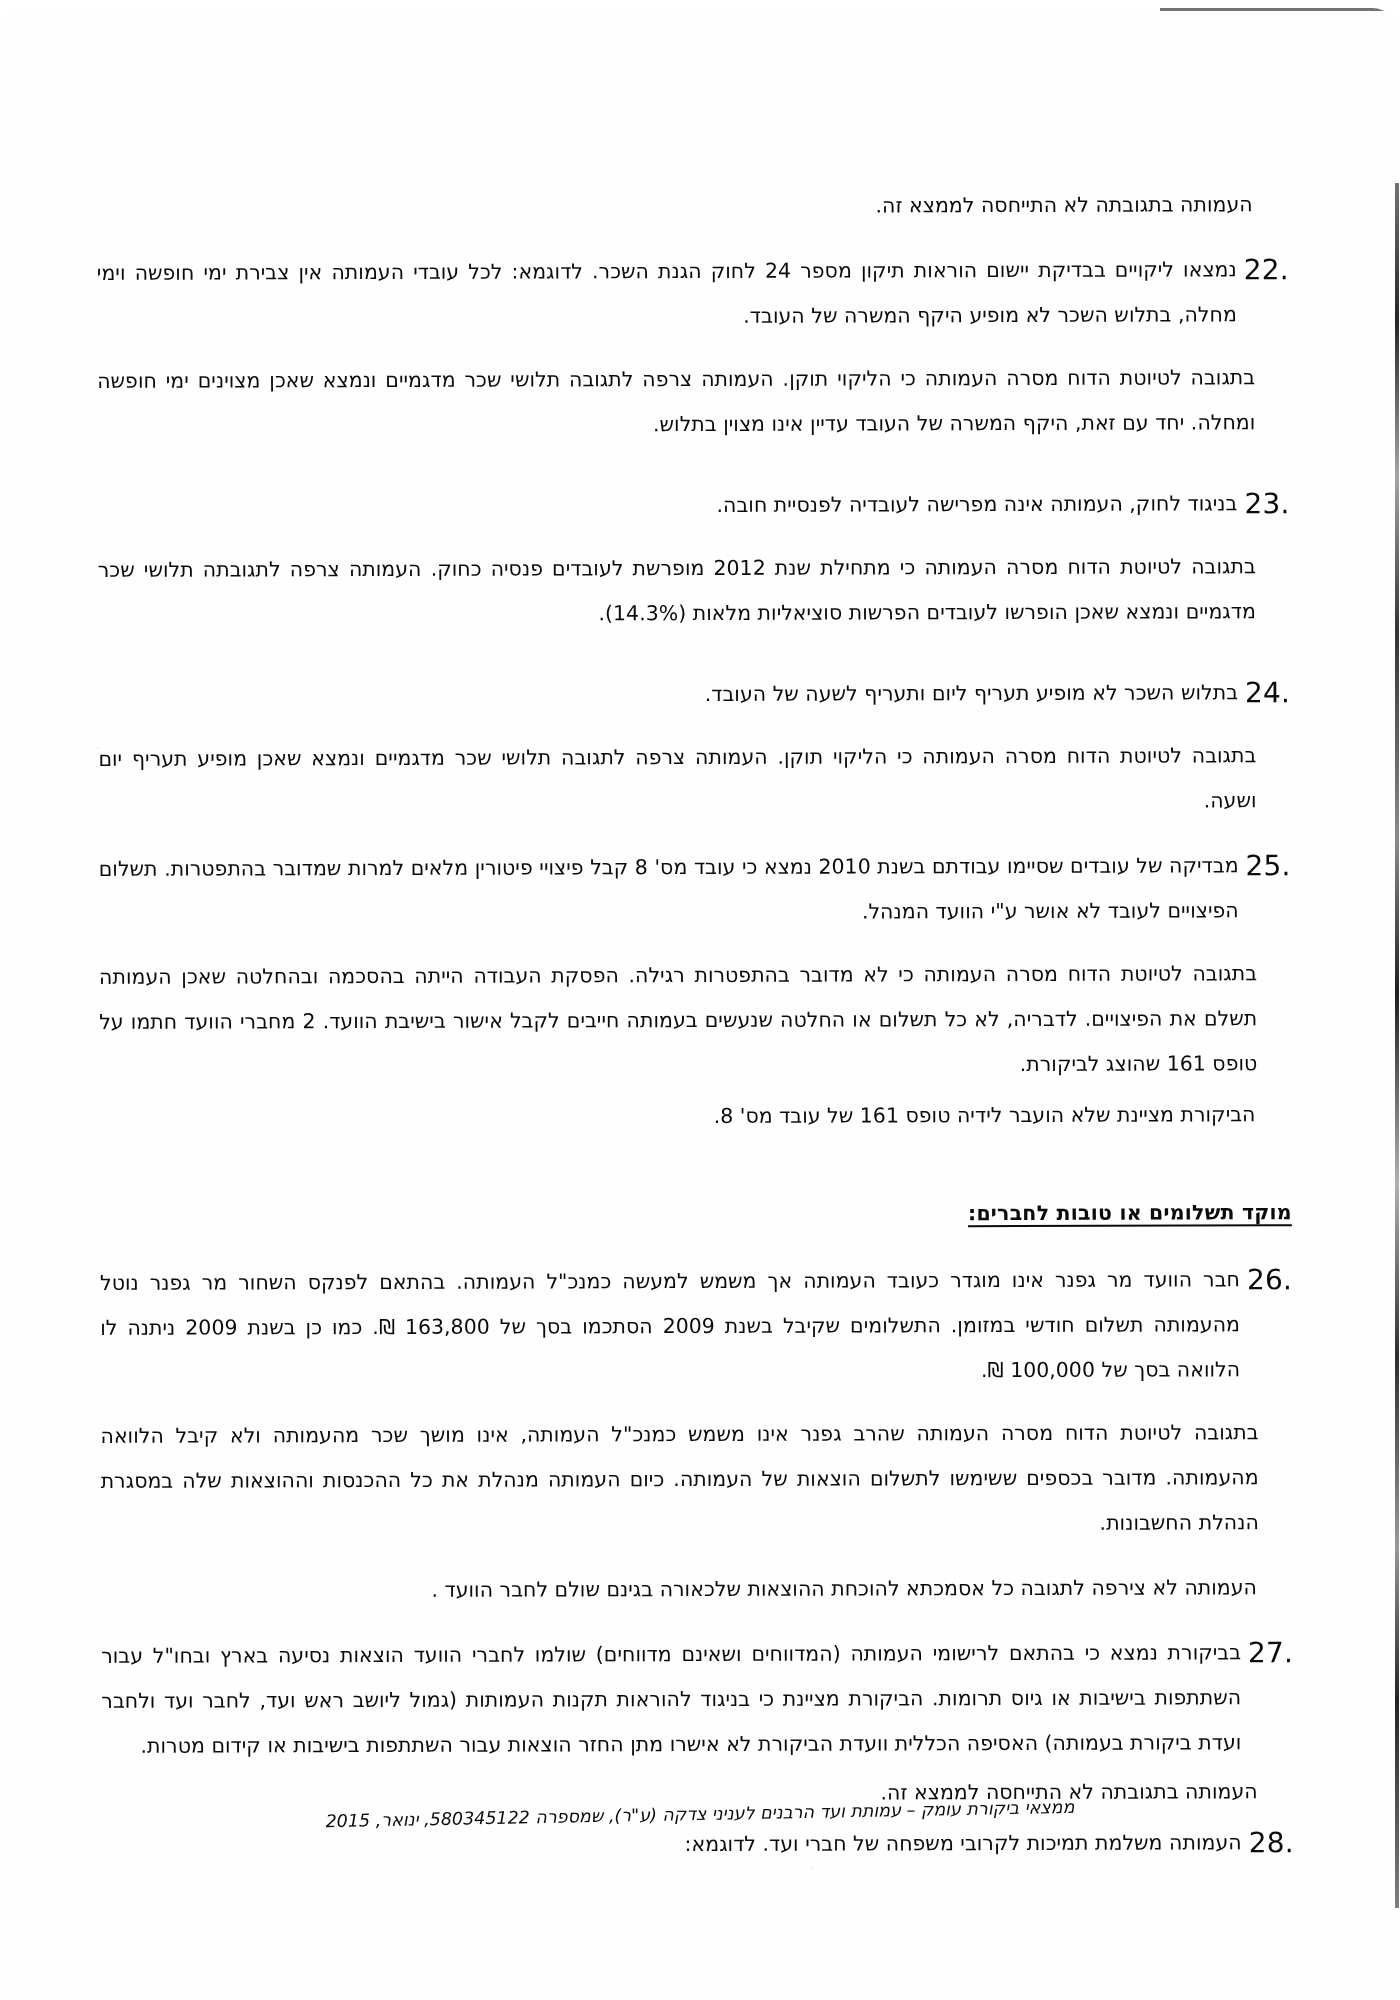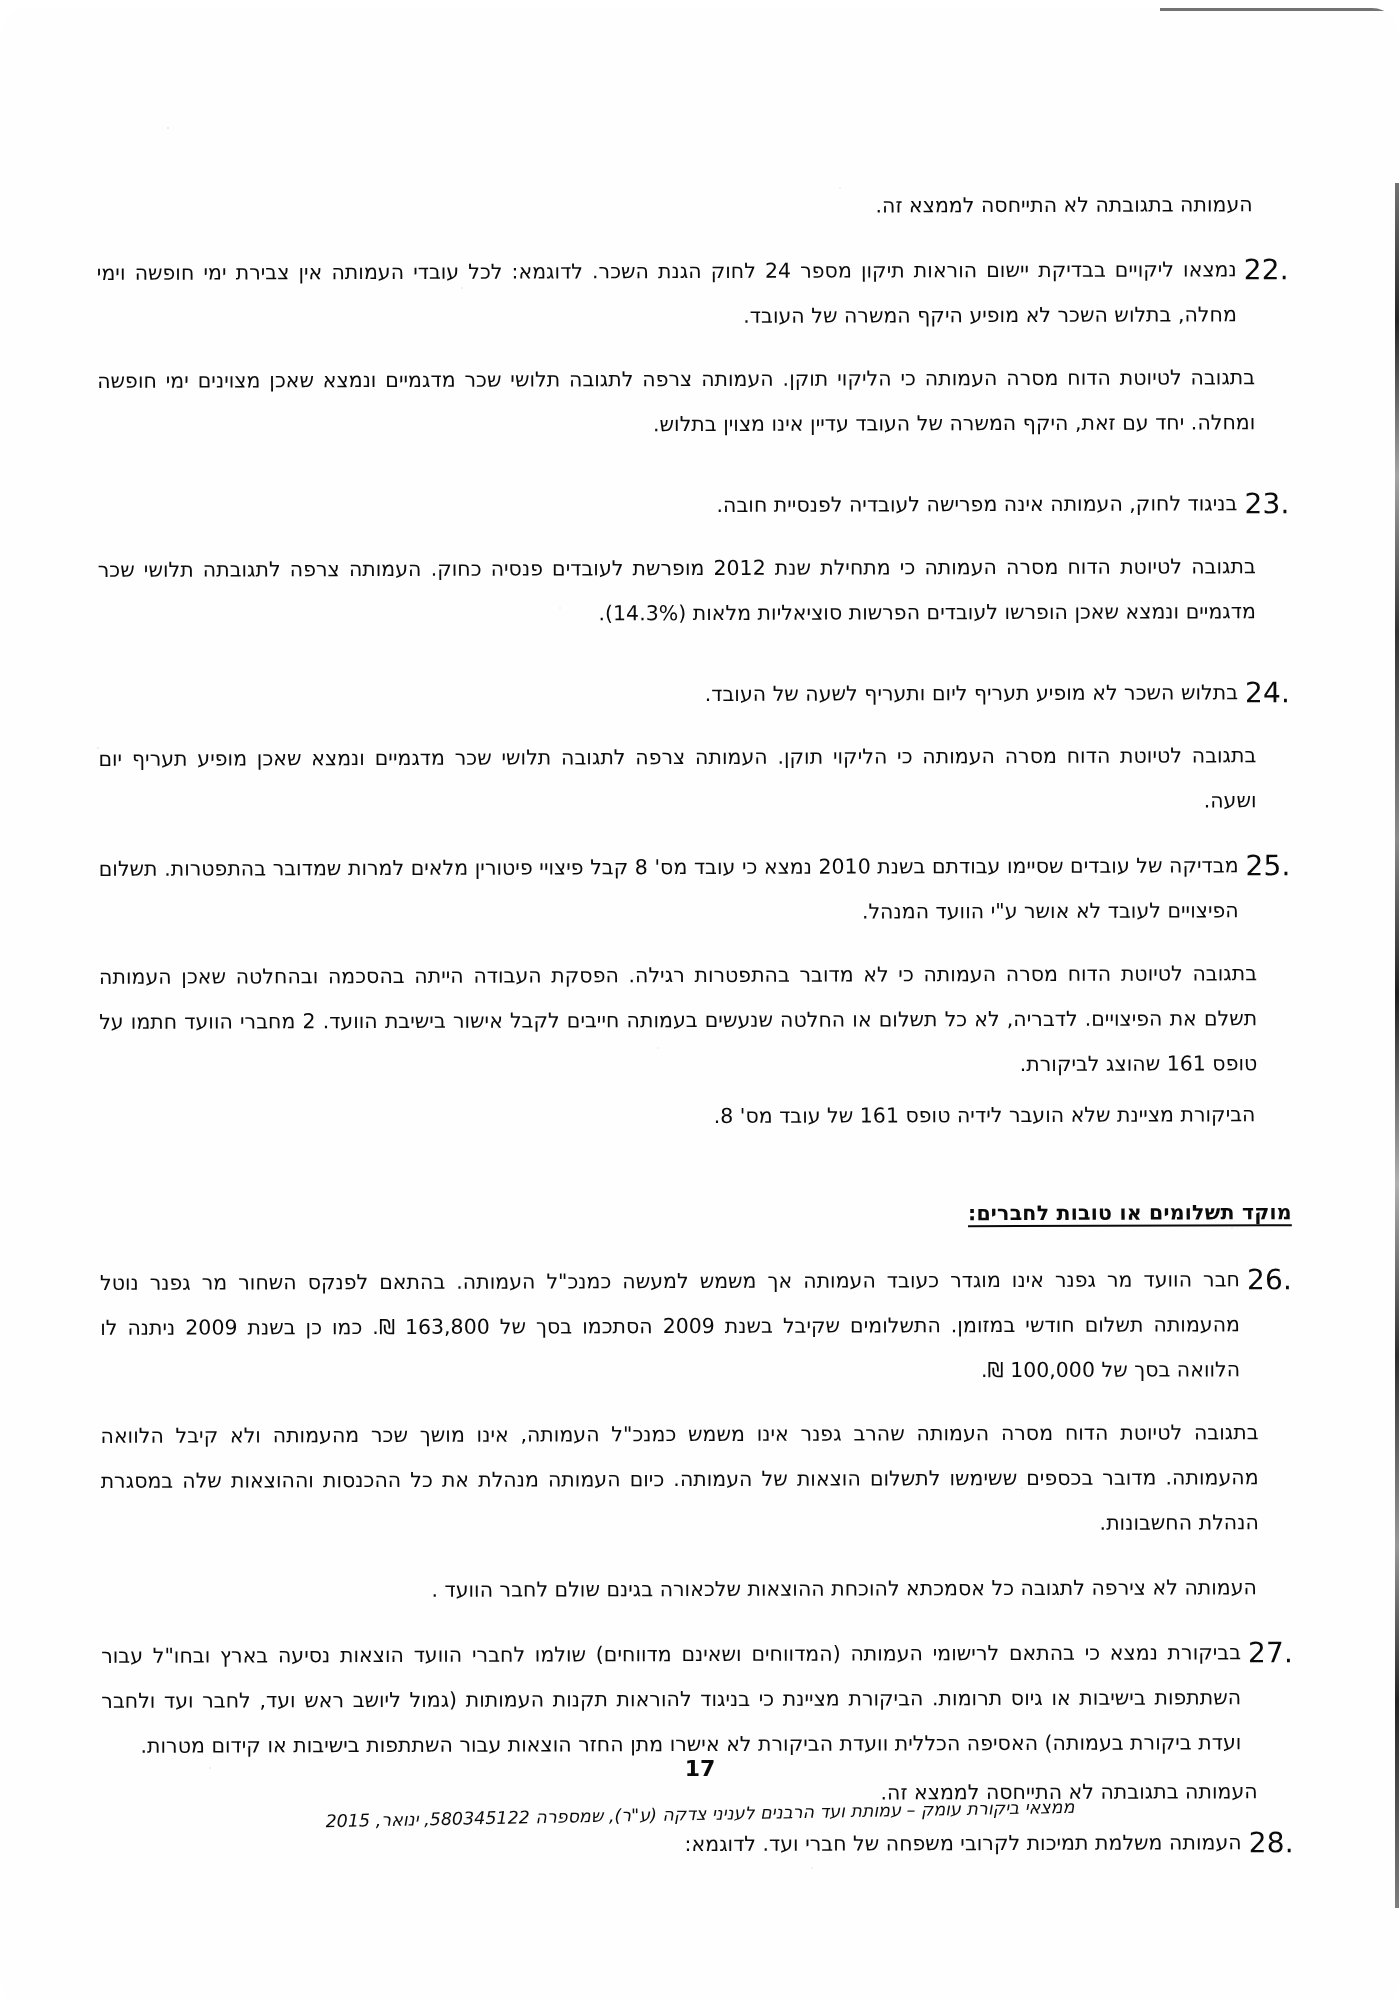--- a/index.html
+++ b/index.html
@@ -232,18 +232,17 @@
       <div class="standalone">העמותה בתגובתה לא התייחסה לממצא זה.</div>
 
       <div class="item">
         <span class="item-num">.28</span>
         <span class="item-text">העמותה משלמת תמיכות לקרובי משפחה של חברי ועד. לדוגמא:</span>
       </div>
 
     </div>
   </div>
 
-  <div class="page-number">17</div>
 
   <div class="footer-note">ממצאי ביקורת עומק – עמותת ועד הרבנים לעניני צדקה (ע"ר), שמספרה 580345122, ינואר, 2015</div>
 
   <div class="scan-noise"></div>
 </div>
 
 </body></html>

